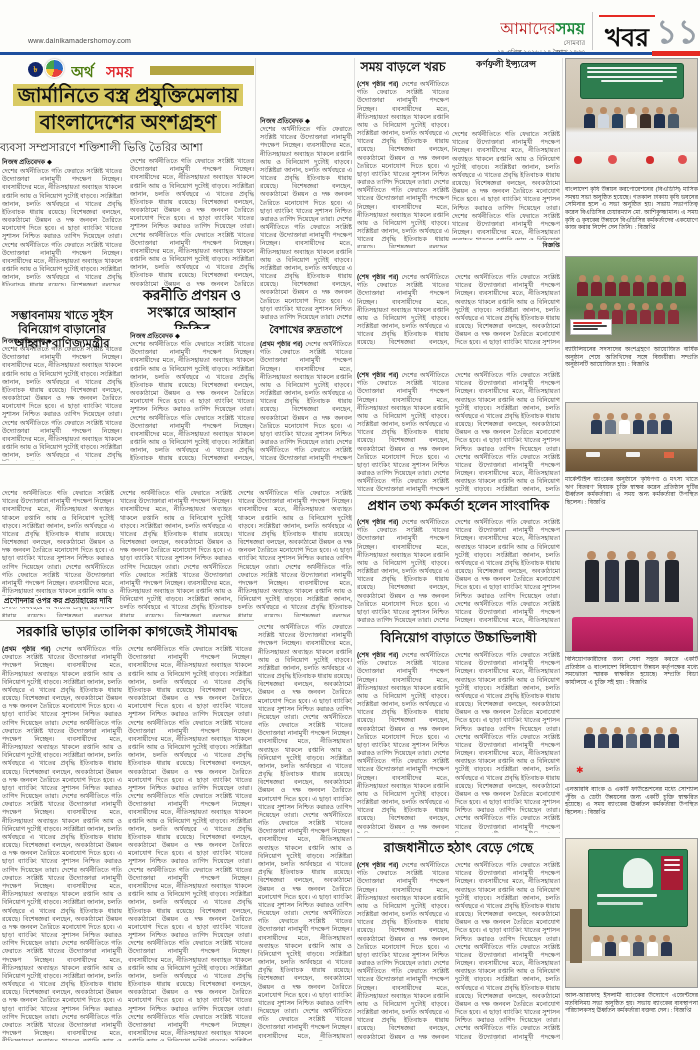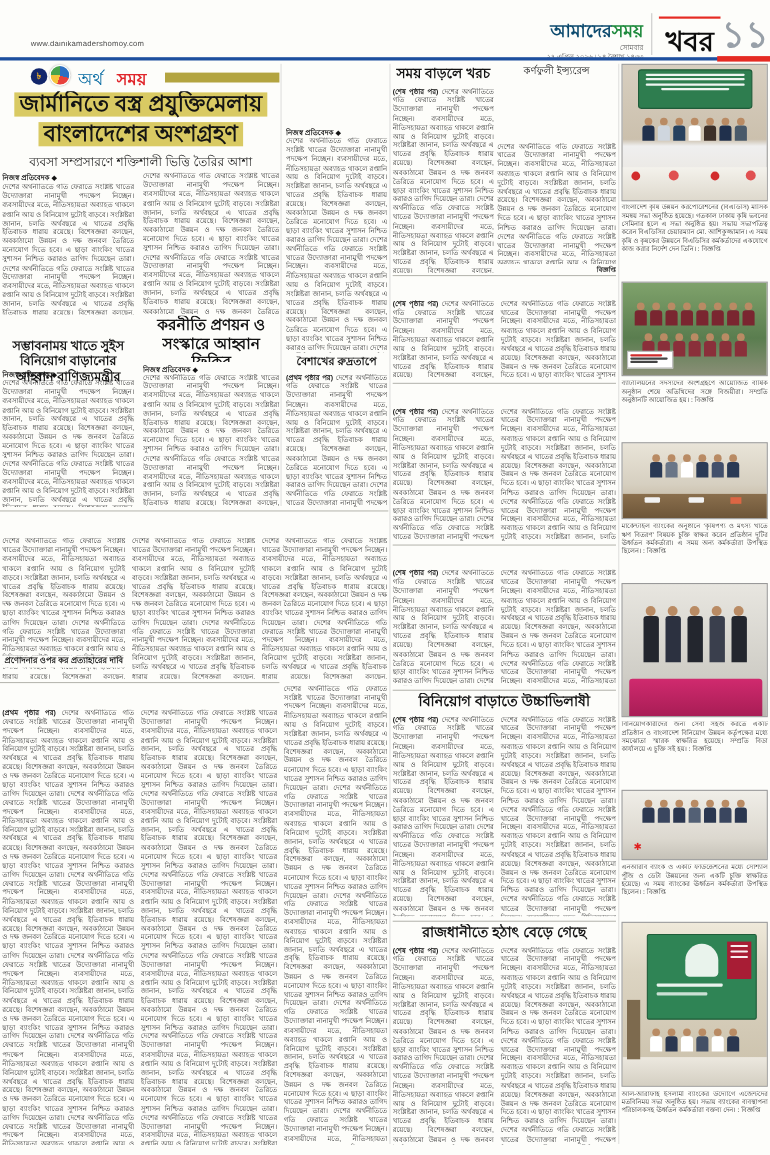--- a/index.html
+++ b/index.html
@@ -5,43 +5,43 @@
   * { margin:0; padding:0; box-sizing:border-box; }
   html,body { background:#e9e9e6; }
   #page {
     position:relative; width:700px; height:1050px; margin:0 auto;
     background:#fdfdfa; overflow:hidden;
     font-family:"Liberation Sans","DejaVu Sans",sans-serif; color:#1c1c1c;
   }
   .abs { position:absolute; overflow:hidden; }
   
   .site-url { font-size:7px; color:#4a4a4a; letter-spacing:.2px; }
-  .logo-red { color:#0c4a6e; font-weight:bold; }
+  .logo-red { color:#b91c1c; font-weight:normal; }
   .logo-green { color:#1f8a3d; font-weight:bold; }
   .masthead { font-size:16px; text-align:right; }
   .hdr-small { font-size:6.5px; color:#555; text-align:right; }
   .section-name { font-size:25px; font-weight:800; color:#0d0d0d; text-align:center; border-top:2.5px solid #e52b23; padding-top:1px; }
   .page-num { font-size:33px; font-weight:bold; color:#98a0a8; text-align:center; }
   .rule-blue { background:#1d4f9e; }
   .rule-red { background:#e52b23; }
   .vline { background:#c9c9c9; width:1px; }
   .hline { background:#b9b9b2; height:1px; }
   
   .coin { border-radius:50%; background:#12266b; color:#f0b429; font-size:8px; font-weight:bold; display:flex; align-items:center; justify-content:center; }
   .pie { border-radius:50%; border:1.5px solid #fff; box-shadow:0 0 2px rgba(0,0,0,.4);
          background:conic-gradient(#2d6fc2 0 30%,#e8413c 30% 55%,#f5c33b 55% 75%,#47a34b 75% 100%); }
-  .badge-navy { color:#0369a1; font-weight:400; font-size:15px; }
+  .badge-navy { color:#4d7c0f; font-weight:700; font-size:15px; }
   .badge-red { color:#e0262b; font-weight:800; font-size:15px; }
   .khaki-bar { background:#b3a440; }
   
   .lead-line { text-align:center; }
   .lead-line span { background:#d9ca63; padding:0 5px; font-size:20px; font-weight:800; color:#141414; line-height:1.25; }
-  .lead-sub { font-size:11px; text-align:center; color:#222; }
+  .lead-sub { font-size:11px; text-align:left; color:#222; }
   .h2 { font-weight:800; color:#121212; text-align:center; line-height:1.22; }
-  .kicker { font-size:9px; font-weight:normal; text-align:center; color:#222; }
+  .kicker { font-size:9px; font-weight:bold; text-align:center; color:#222; }
   .byline { font-size:6.5px; font-weight:bold; color:#111; }
   .bcol { font-size:6.3px; line-height:1.3; text-align:justify; color:#333; }
   .bcol b { color:#111; }
   .subhead-abs { font-size:7.5px; font-weight:800; text-align:center; background:#fdfdfa; color:#111; line-height:1.2; }
   .endnote { font-size:6px; font-weight:bold; text-align:right; color:#222; }
   
   .ph { border:1px solid #999; }
   .cap { font-size:6px; line-height:1.28; text-align:justify; color:#2c2c2c; }
   .fig-row { position:absolute; left:0; right:0; display:flex; justify-content:center; gap:3px; }
   .fig { display:flex; flex-direction:column; align-items:center; }
@@ -124,20 +124,21 @@
   </div>
   <div class="abs bcol" style="left:120px; top:489px; width:112px; height:128px;">
     <span>দেশের অর্থনীতিতে গতি ফেরাতে সংশ্লিষ্ট খাতের উদ্যোক্তারা নানামুখী পদক্ষেপ নিচ্ছেন। ব্যবসায়ীদের মতে, নীতিসহায়তা অব্যাহত থাকলে রপ্তানি আয় ও বিনিয়োগ দুটোই বাড়বে। সংশ্লিষ্টরা জানান, চলতি অর্থবছরে এ খাতের প্রবৃদ্ধি ইতিবাচক ধারায় রয়েছে। বিশেষজ্ঞরা বলছেন, অবকাঠামো উন্নয়ন ও দক্ষ জনবল তৈরিতে মনোযোগ দিতে হবে। এ ছাড়া ব্যাংকিং খাতের সুশাসন নিশ্চিত করারও তাগিদ দিয়েছেন তারা।  দেশের অর্থনীতিতে গতি ফেরাতে সংশ্লিষ্ট খাতের উদ্যোক্তারা নানামুখী পদক্ষেপ নিচ্ছেন। ব্যবসায়ীদের মতে, নীতিসহায়তা অব্যাহত থাকলে রপ্তানি আয় ও বিনিয়োগ দুটোই বাড়বে। সংশ্লিষ্টরা জানান, চলতি অর্থবছরে এ খাতের প্রবৃদ্ধি ইতিবাচক ধারায় রয়েছে। বিশেষজ্ঞরা বলছেন, অবকাঠামো উন্নয়ন ও দক্ষ জনবল তৈরিতে মনোযোগ দিতে হবে। এ ছাড়া ব্যাংকিং খাতের সুশাসন নিশ্চিত করারও তাগিদ দিয়েছেন তারা। </span>
   </div>
   <div class="abs bcol" style="left:238px; top:489px; width:114px; height:128px;">
     <span>দেশের অর্থনীতিতে গতি ফেরাতে সংশ্লিষ্ট খাতের উদ্যোক্তারা নানামুখী পদক্ষেপ নিচ্ছেন। ব্যবসায়ীদের মতে, নীতিসহায়তা অব্যাহত থাকলে রপ্তানি আয় ও বিনিয়োগ দুটোই বাড়বে। সংশ্লিষ্টরা জানান, চলতি অর্থবছরে এ খাতের প্রবৃদ্ধি ইতিবাচক ধারায় রয়েছে। বিশেষজ্ঞরা বলছেন, অবকাঠামো উন্নয়ন ও দক্ষ জনবল তৈরিতে মনোযোগ দিতে হবে। এ ছাড়া ব্যাংকিং খাতের সুশাসন নিশ্চিত করারও তাগিদ দিয়েছেন তারা।  দেশের অর্থনীতিতে গতি ফেরাতে সংশ্লিষ্ট খাতের উদ্যোক্তারা নানামুখী পদক্ষেপ নিচ্ছেন। ব্যবসায়ীদের মতে, নীতিসহায়তা অব্যাহত থাকলে রপ্তানি আয় ও বিনিয়োগ দুটোই বাড়বে। সংশ্লিষ্টরা জানান, চলতি অর্থবছরে এ খাতের প্রবৃদ্ধি ইতিবাচক ধারায় রয়েছে। বিশেষজ্ঞরা বলছেন, অবকাঠামো উন্নয়ন ও দক্ষ জনবল তৈরিতে মনোযোগ দিতে হবে। এ ছাড়া ব্যাংকিং খাতের সুশাসন নিশ্চিত করারও তাগিদ দিয়েছেন তারা। </span>
   </div>
   <div class="abs subhead-abs" style="left:2px; top:596px; width:112px; height:11px;">প্রণোদনার ওপর কর প্রত্যাহারের দাবি</div>
 
   <div class="abs hline" style="left:0; top:620px; width:254px;"></div>
+  <div class="abs h2" style="left:0; top:624px; width:254px; height:17px; font-size:13.5px;">সরকারি ভাড়ার তালিকা কাগজেই সীমাবদ্ধ</div>
   <div class="abs bcol" style="left:2px; top:645px; width:120px; height:396px;">
     <b>(প্রথম পৃষ্ঠার পর)</b>
     <span>দেশের অর্থনীতিতে গতি ফেরাতে সংশ্লিষ্ট খাতের উদ্যোক্তারা নানামুখী পদক্ষেপ নিচ্ছেন। ব্যবসায়ীদের মতে, নীতিসহায়তা অব্যাহত থাকলে রপ্তানি আয় ও বিনিয়োগ দুটোই বাড়বে। সংশ্লিষ্টরা জানান, চলতি অর্থবছরে এ খাতের প্রবৃদ্ধি ইতিবাচক ধারায় রয়েছে। বিশেষজ্ঞরা বলছেন, অবকাঠামো উন্নয়ন ও দক্ষ জনবল তৈরিতে মনোযোগ দিতে হবে। এ ছাড়া ব্যাংকিং খাতের সুশাসন নিশ্চিত করারও তাগিদ দিয়েছেন তারা।  দেশের অর্থনীতিতে গতি ফেরাতে সংশ্লিষ্ট খাতের উদ্যোক্তারা নানামুখী পদক্ষেপ নিচ্ছেন। ব্যবসায়ীদের মতে, নীতিসহায়তা অব্যাহত থাকলে রপ্তানি আয় ও বিনিয়োগ দুটোই বাড়বে। সংশ্লিষ্টরা জানান, চলতি অর্থবছরে এ খাতের প্রবৃদ্ধি ইতিবাচক ধারায় রয়েছে। বিশেষজ্ঞরা বলছেন, অবকাঠামো উন্নয়ন ও দক্ষ জনবল তৈরিতে মনোযোগ দিতে হবে। এ ছাড়া ব্যাংকিং খাতের সুশাসন নিশ্চিত করারও তাগিদ দিয়েছেন তারা।  দেশের অর্থনীতিতে গতি ফেরাতে সংশ্লিষ্ট খাতের উদ্যোক্তারা নানামুখী পদক্ষেপ নিচ্ছেন। ব্যবসায়ীদের মতে, নীতিসহায়তা অব্যাহত থাকলে রপ্তানি আয় ও বিনিয়োগ দুটোই বাড়বে। সংশ্লিষ্টরা জানান, চলতি অর্থবছরে এ খাতের প্রবৃদ্ধি ইতিবাচক ধারায় রয়েছে। বিশেষজ্ঞরা বলছেন, অবকাঠামো উন্নয়ন ও দক্ষ জনবল তৈরিতে মনোযোগ দিতে হবে। এ ছাড়া ব্যাংকিং খাতের সুশাসন নিশ্চিত করারও তাগিদ দিয়েছেন তারা।  দেশের অর্থনীতিতে গতি ফেরাতে সংশ্লিষ্ট খাতের উদ্যোক্তারা নানামুখী পদক্ষেপ নিচ্ছেন। ব্যবসায়ীদের মতে, নীতিসহায়তা অব্যাহত থাকলে রপ্তানি আয় ও বিনিয়োগ দুটোই বাড়বে। সংশ্লিষ্টরা জানান, চলতি অর্থবছরে এ খাতের প্রবৃদ্ধি ইতিবাচক ধারায় রয়েছে। বিশেষজ্ঞরা বলছেন, অবকাঠামো উন্নয়ন ও দক্ষ জনবল তৈরিতে মনোযোগ দিতে হবে। এ ছাড়া ব্যাংকিং খাতের সুশাসন নিশ্চিত করারও তাগিদ দিয়েছেন তারা।  দেশের অর্থনীতিতে গতি ফেরাতে সংশ্লিষ্ট খাতের উদ্যোক্তারা নানামুখী পদক্ষেপ নিচ্ছেন। ব্যবসায়ীদের মতে, নীতিসহায়তা অব্যাহত থাকলে রপ্তানি আয় ও বিনিয়োগ দুটোই বাড়বে। সংশ্লিষ্টরা জানান, চলতি অর্থবছরে এ খাতের প্রবৃদ্ধি ইতিবাচক ধারায় রয়েছে। বিশেষজ্ঞরা বলছেন, অবকাঠামো উন্নয়ন ও দক্ষ জনবল তৈরিতে মনোযোগ দিতে হবে। এ ছাড়া ব্যাংকিং খাতের সুশাসন নিশ্চিত করারও তাগিদ দিয়েছেন তারা।  দেশের অর্থনীতিতে গতি ফেরাতে সংশ্লিষ্ট খাতের উদ্যোক্তারা নানামুখী পদক্ষেপ নিচ্ছেন। ব্যবসায়ীদের মতে, নীতিসহায়তা অব্যাহত থাকলে রপ্তানি আয় ও বিনিয়োগ দুটোই বাড়বে। সংশ্লিষ্টরা জানান, চলতি অর্থবছরে এ খাতের প্রবৃদ্ধি ইতিবাচক ধারায় রয়েছে। বিশেষজ্ঞরা বলছেন, অবকাঠামো উন্নয়ন ও দক্ষ জনবল তৈরিতে মনোযোগ দিতে হবে। এ ছাড়া ব্যাংকিং খাতের সুশাসন নিশ্চিত করারও তাগিদ দিয়েছেন তারা। </span>
   </div>
   <div class="abs bcol" style="left:128px; top:645px; width:124px; height:396px;">
     <span>দেশের অর্থনীতিতে গতি ফেরাতে সংশ্লিষ্ট খাতের উদ্যোক্তারা নানামুখী পদক্ষেপ নিচ্ছেন। ব্যবসায়ীদের মতে, নীতিসহায়তা অব্যাহত থাকলে রপ্তানি আয় ও বিনিয়োগ দুটোই বাড়বে। সংশ্লিষ্টরা জানান, চলতি অর্থবছরে এ খাতের প্রবৃদ্ধি ইতিবাচক ধারায় রয়েছে। বিশেষজ্ঞরা বলছেন, অবকাঠামো উন্নয়ন ও দক্ষ জনবল তৈরিতে মনোযোগ দিতে হবে। এ ছাড়া ব্যাংকিং খাতের সুশাসন নিশ্চিত করারও তাগিদ দিয়েছেন তারা।  দেশের অর্থনীতিতে গতি ফেরাতে সংশ্লিষ্ট খাতের উদ্যোক্তারা নানামুখী পদক্ষেপ নিচ্ছেন। ব্যবসায়ীদের মতে, নীতিসহায়তা অব্যাহত থাকলে রপ্তানি আয় ও বিনিয়োগ দুটোই বাড়বে। সংশ্লিষ্টরা জানান, চলতি অর্থবছরে এ খাতের প্রবৃদ্ধি ইতিবাচক ধারায় রয়েছে। বিশেষজ্ঞরা বলছেন, অবকাঠামো উন্নয়ন ও দক্ষ জনবল তৈরিতে মনোযোগ দিতে হবে। এ ছাড়া ব্যাংকিং খাতের সুশাসন নিশ্চিত করারও তাগিদ দিয়েছেন তারা।  দেশের অর্থনীতিতে গতি ফেরাতে সংশ্লিষ্ট খাতের উদ্যোক্তারা নানামুখী পদক্ষেপ নিচ্ছেন। ব্যবসায়ীদের মতে, নীতিসহায়তা অব্যাহত থাকলে রপ্তানি আয় ও বিনিয়োগ দুটোই বাড়বে। সংশ্লিষ্টরা জানান, চলতি অর্থবছরে এ খাতের প্রবৃদ্ধি ইতিবাচক ধারায় রয়েছে। বিশেষজ্ঞরা বলছেন, অবকাঠামো উন্নয়ন ও দক্ষ জনবল তৈরিতে মনোযোগ দিতে হবে। এ ছাড়া ব্যাংকিং খাতের সুশাসন নিশ্চিত করারও তাগিদ দিয়েছেন তারা।  দেশের অর্থনীতিতে গতি ফেরাতে সংশ্লিষ্ট খাতের উদ্যোক্তারা নানামুখী পদক্ষেপ নিচ্ছেন। ব্যবসায়ীদের মতে, নীতিসহায়তা অব্যাহত থাকলে রপ্তানি আয় ও বিনিয়োগ দুটোই বাড়বে। সংশ্লিষ্টরা জানান, চলতি অর্থবছরে এ খাতের প্রবৃদ্ধি ইতিবাচক ধারায় রয়েছে। বিশেষজ্ঞরা বলছেন, অবকাঠামো উন্নয়ন ও দক্ষ জনবল তৈরিতে মনোযোগ দিতে হবে। এ ছাড়া ব্যাংকিং খাতের সুশাসন নিশ্চিত করারও তাগিদ দিয়েছেন তারা।  দেশের অর্থনীতিতে গতি ফেরাতে সংশ্লিষ্ট খাতের উদ্যোক্তারা নানামুখী পদক্ষেপ নিচ্ছেন। ব্যবসায়ীদের মতে, নীতিসহায়তা অব্যাহত থাকলে রপ্তানি আয় ও বিনিয়োগ দুটোই বাড়বে। সংশ্লিষ্টরা জানান, চলতি অর্থবছরে এ খাতের প্রবৃদ্ধি ইতিবাচক ধারায় রয়েছে। বিশেষজ্ঞরা বলছেন, অবকাঠামো উন্নয়ন ও দক্ষ জনবল তৈরিতে মনোযোগ দিতে হবে। এ ছাড়া ব্যাংকিং খাতের সুশাসন নিশ্চিত করারও তাগিদ দিয়েছেন তারা।  দেশের অর্থনীতিতে গতি ফেরাতে সংশ্লিষ্ট খাতের উদ্যোক্তারা নানামুখী পদক্ষেপ নিচ্ছেন। ব্যবসায়ীদের মতে, নীতিসহায়তা অব্যাহত থাকলে রপ্তানি আয় ও বিনিয়োগ দুটোই বাড়বে। সংশ্লিষ্টরা জানান, চলতি অর্থবছরে এ খাতের প্রবৃদ্ধি ইতিবাচক ধারায় রয়েছে। বিশেষজ্ঞরা বলছেন, অবকাঠামো উন্নয়ন ও দক্ষ জনবল তৈরিতে মনোযোগ দিতে হবে। এ ছাড়া ব্যাংকিং খাতের সুশাসন নিশ্চিত করারও তাগিদ দিয়েছেন তারা। </span>
   </div>
   <div class="abs bcol" style="left:258px; top:623px; width:94px; height:418px;">
     <span>দেশের অর্থনীতিতে গতি ফেরাতে সংশ্লিষ্ট খাতের উদ্যোক্তারা নানামুখী পদক্ষেপ নিচ্ছেন। ব্যবসায়ীদের মতে, নীতিসহায়তা অব্যাহত থাকলে রপ্তানি আয় ও বিনিয়োগ দুটোই বাড়বে। সংশ্লিষ্টরা জানান, চলতি অর্থবছরে এ খাতের প্রবৃদ্ধি ইতিবাচক ধারায় রয়েছে। বিশেষজ্ঞরা বলছেন, অবকাঠামো উন্নয়ন ও দক্ষ জনবল তৈরিতে মনোযোগ দিতে হবে। এ ছাড়া ব্যাংকিং খাতের সুশাসন নিশ্চিত করারও তাগিদ দিয়েছেন তারা।  দেশের অর্থনীতিতে গতি ফেরাতে সংশ্লিষ্ট খাতের উদ্যোক্তারা নানামুখী পদক্ষেপ নিচ্ছেন। ব্যবসায়ীদের মতে, নীতিসহায়তা অব্যাহত থাকলে রপ্তানি আয় ও বিনিয়োগ দুটোই বাড়বে। সংশ্লিষ্টরা জানান, চলতি অর্থবছরে এ খাতের প্রবৃদ্ধি ইতিবাচক ধারায় রয়েছে। বিশেষজ্ঞরা বলছেন, অবকাঠামো উন্নয়ন ও দক্ষ জনবল তৈরিতে মনোযোগ দিতে হবে। এ ছাড়া ব্যাংকিং খাতের সুশাসন নিশ্চিত করারও তাগিদ দিয়েছেন তারা।  দেশের অর্থনীতিতে গতি ফেরাতে সংশ্লিষ্ট খাতের উদ্যোক্তারা নানামুখী পদক্ষেপ নিচ্ছেন। ব্যবসায়ীদের মতে, নীতিসহায়তা অব্যাহত থাকলে রপ্তানি আয় ও বিনিয়োগ দুটোই বাড়বে। সংশ্লিষ্টরা জানান, চলতি অর্থবছরে এ খাতের প্রবৃদ্ধি ইতিবাচক ধারায় রয়েছে। বিশেষজ্ঞরা বলছেন, অবকাঠামো উন্নয়ন ও দক্ষ জনবল তৈরিতে মনোযোগ দিতে হবে। এ ছাড়া ব্যাংকিং খাতের সুশাসন নিশ্চিত করারও তাগিদ দিয়েছেন তারা।  দেশের অর্থনীতিতে গতি ফেরাতে সংশ্লিষ্ট খাতের উদ্যোক্তারা নানামুখী পদক্ষেপ নিচ্ছেন। ব্যবসায়ীদের মতে, নীতিসহায়তা অব্যাহত থাকলে রপ্তানি আয় ও বিনিয়োগ দুটোই বাড়বে। সংশ্লিষ্টরা জানান, চলতি অর্থবছরে এ খাতের প্রবৃদ্ধি ইতিবাচক ধারায় রয়েছে। বিশেষজ্ঞরা বলছেন, অবকাঠামো উন্নয়ন ও দক্ষ জনবল তৈরিতে মনোযোগ দিতে হবে। এ ছাড়া ব্যাংকিং খাতের সুশাসন নিশ্চিত করারও তাগিদ দিয়েছেন তারা।  দেশের অর্থনীতিতে গতি ফেরাতে সংশ্লিষ্ট খাতের উদ্যোক্তারা নানামুখী পদক্ষেপ নিচ্ছেন। ব্যবসায়ীদের মতে, নীতিসহায়তা অব্যাহত থাকলে রপ্তানি আয় ও বিনিয়োগ দুটোই বাড়বে। সংশ্লিষ্টরা জানান, চলতি অর্থবছরে এ খাতের প্রবৃদ্ধি ইতিবাচক ধারায় রয়েছে। বিশেষজ্ঞরা বলছেন, অবকাঠামো উন্নয়ন ও দক্ষ জনবল তৈরিতে মনোযোগ দিতে হবে। এ ছাড়া ব্যাংকিং খাতের সুশাসন নিশ্চিত করারও তাগিদ দিয়েছেন তারা।  দেশের অর্থনীতিতে গতি ফেরাতে সংশ্লিষ্ট খাতের উদ্যোক্তারা নানামুখী পদক্ষেপ নিচ্ছেন। ব্যবসায়ীদের মতে, নীতিসহায়তা অব্যাহত থাকলে রপ্তানি আয় ও বিনিয়োগ দুটোই বাড়বে। সংশ্লিষ্টরা জানান, চলতি অর্থবছরে এ খাতের প্রবৃদ্ধি ইতিবাচক ধারায় রয়েছে। বিশেষজ্ঞরা বলছেন, অবকাঠামো উন্নয়ন ও দক্ষ জনবল তৈরিতে মনোযোগ দিতে হবে। এ ছাড়া ব্যাংকিং খাতের সুশাসন নিশ্চিত করারও তাগিদ দিয়েছেন তারা। </span>
   </div>
@@ -166,20 +167,21 @@
   <div class="abs hline" style="left:357px; top:348px; width:203px;"></div>
   <div class="abs bcol" style="left:357px; top:371px; width:92px; height:121px;">
     <b>(শেষ পৃষ্ঠার পর)</b>
     <span>দেশের অর্থনীতিতে গতি ফেরাতে সংশ্লিষ্ট খাতের উদ্যোক্তারা নানামুখী পদক্ষেপ নিচ্ছেন। ব্যবসায়ীদের মতে, নীতিসহায়তা অব্যাহত থাকলে রপ্তানি আয় ও বিনিয়োগ দুটোই বাড়বে। সংশ্লিষ্টরা জানান, চলতি অর্থবছরে এ খাতের প্রবৃদ্ধি ইতিবাচক ধারায় রয়েছে। বিশেষজ্ঞরা বলছেন, অবকাঠামো উন্নয়ন ও দক্ষ জনবল তৈরিতে মনোযোগ দিতে হবে। এ ছাড়া ব্যাংকিং খাতের সুশাসন নিশ্চিত করারও তাগিদ দিয়েছেন তারা।  দেশের অর্থনীতিতে গতি ফেরাতে সংশ্লিষ্ট খাতের উদ্যোক্তারা নানামুখী পদক্ষেপ নিচ্ছেন। ব্যবসায়ীদের মতে, নীতিসহায়তা অব্যাহত থাকলে রপ্তানি আয় ও বিনিয়োগ দুটোই বাড়বে। সংশ্লিষ্টরা জানান, চলতি অর্থবছরে এ খাতের প্রবৃদ্ধি ইতিবাচক ধারায় রয়েছে। বিশেষজ্ঞরা বলছেন, অবকাঠামো উন্নয়ন ও দক্ষ জনবল তৈরিতে মনোযোগ দিতে হবে। এ ছাড়া ব্যাংকিং খাতের সুশাসন নিশ্চিত করারও তাগিদ দিয়েছেন তারা। </span>
   </div>
   <div class="abs bcol" style="left:455px; top:371px; width:105px; height:121px;">
     <span>দেশের অর্থনীতিতে গতি ফেরাতে সংশ্লিষ্ট খাতের উদ্যোক্তারা নানামুখী পদক্ষেপ নিচ্ছেন। ব্যবসায়ীদের মতে, নীতিসহায়তা অব্যাহত থাকলে রপ্তানি আয় ও বিনিয়োগ দুটোই বাড়বে। সংশ্লিষ্টরা জানান, চলতি অর্থবছরে এ খাতের প্রবৃদ্ধি ইতিবাচক ধারায় রয়েছে। বিশেষজ্ঞরা বলছেন, অবকাঠামো উন্নয়ন ও দক্ষ জনবল তৈরিতে মনোযোগ দিতে হবে। এ ছাড়া ব্যাংকিং খাতের সুশাসন নিশ্চিত করারও তাগিদ দিয়েছেন তারা।  দেশের অর্থনীতিতে গতি ফেরাতে সংশ্লিষ্ট খাতের উদ্যোক্তারা নানামুখী পদক্ষেপ নিচ্ছেন। ব্যবসায়ীদের মতে, নীতিসহায়তা অব্যাহত থাকলে রপ্তানি আয় ও বিনিয়োগ দুটোই বাড়বে। সংশ্লিষ্টরা জানান, চলতি অর্থবছরে এ খাতের প্রবৃদ্ধি ইতিবাচক ধারায় রয়েছে। বিশেষজ্ঞরা বলছেন, অবকাঠামো উন্নয়ন ও দক্ষ জনবল তৈরিতে মনোযোগ দিতে হবে। এ ছাড়া ব্যাংকিং খাতের সুশাসন নিশ্চিত করারও তাগিদ দিয়েছেন তারা। </span>
   </div>
 
   <div class="abs hline" style="left:357px; top:495px; width:203px;"></div>
+  <div class="abs h2" style="left:357px; top:498px; width:203px; height:17px; font-size:13px;">প্রধান তথ্য কর্মকর্তা হলেন সাংবাদিক</div>
   <div class="abs bcol" style="left:357px; top:518px; width:92px; height:105px;">
     <b>(শেষ পৃষ্ঠার পর)</b>
     <span>দেশের অর্থনীতিতে গতি ফেরাতে সংশ্লিষ্ট খাতের উদ্যোক্তারা নানামুখী পদক্ষেপ নিচ্ছেন। ব্যবসায়ীদের মতে, নীতিসহায়তা অব্যাহত থাকলে রপ্তানি আয় ও বিনিয়োগ দুটোই বাড়বে। সংশ্লিষ্টরা জানান, চলতি অর্থবছরে এ খাতের প্রবৃদ্ধি ইতিবাচক ধারায় রয়েছে। বিশেষজ্ঞরা বলছেন, অবকাঠামো উন্নয়ন ও দক্ষ জনবল তৈরিতে মনোযোগ দিতে হবে। এ ছাড়া ব্যাংকিং খাতের সুশাসন নিশ্চিত করারও তাগিদ দিয়েছেন তারা।  দেশের অর্থনীতিতে গতি ফেরাতে সংশ্লিষ্ট খাতের উদ্যোক্তারা নানামুখী পদক্ষেপ নিচ্ছেন। ব্যবসায়ীদের মতে, নীতিসহায়তা অব্যাহত থাকলে রপ্তানি আয় ও বিনিয়োগ দুটোই বাড়বে। সংশ্লিষ্টরা জানান, চলতি অর্থবছরে এ খাতের প্রবৃদ্ধি ইতিবাচক ধারায় রয়েছে। বিশেষজ্ঞরা বলছেন, অবকাঠামো উন্নয়ন ও দক্ষ জনবল তৈরিতে মনোযোগ দিতে হবে। এ ছাড়া ব্যাংকিং খাতের সুশাসন নিশ্চিত করারও তাগিদ দিয়েছেন তারা। </span>
   </div>
   <div class="abs bcol" style="left:455px; top:518px; width:105px; height:105px;">
     <span>দেশের অর্থনীতিতে গতি ফেরাতে সংশ্লিষ্ট খাতের উদ্যোক্তারা নানামুখী পদক্ষেপ নিচ্ছেন। ব্যবসায়ীদের মতে, নীতিসহায়তা অব্যাহত থাকলে রপ্তানি আয় ও বিনিয়োগ দুটোই বাড়বে। সংশ্লিষ্টরা জানান, চলতি অর্থবছরে এ খাতের প্রবৃদ্ধি ইতিবাচক ধারায় রয়েছে। বিশেষজ্ঞরা বলছেন, অবকাঠামো উন্নয়ন ও দক্ষ জনবল তৈরিতে মনোযোগ দিতে হবে। এ ছাড়া ব্যাংকিং খাতের সুশাসন নিশ্চিত করারও তাগিদ দিয়েছেন তারা।  দেশের অর্থনীতিতে গতি ফেরাতে সংশ্লিষ্ট খাতের উদ্যোক্তারা নানামুখী পদক্ষেপ নিচ্ছেন। ব্যবসায়ীদের মতে, নীতিসহায়তা অব্যাহত থাকলে রপ্তানি আয় ও বিনিয়োগ দুটোই বাড়বে। সংশ্লিষ্টরা জানান, চলতি অর্থবছরে এ খাতের প্রবৃদ্ধি ইতিবাচক ধারায় রয়েছে। বিশেষজ্ঞরা বলছেন, অবকাঠামো উন্নয়ন ও দক্ষ জনবল তৈরিতে মনোযোগ দিতে হবে। এ ছাড়া ব্যাংকিং খাতের সুশাসন নিশ্চিত করারও তাগিদ দিয়েছেন তারা। </span>
   </div>
 
   <div class="abs hline" style="left:357px; top:627px; width:203px;"></div>
   <div class="abs h2" style="left:357px; top:630px; width:203px; height:17px; font-size:13px;">বিনিয়োগ বাড়াতে উচ্চাভিলাষী</div>

